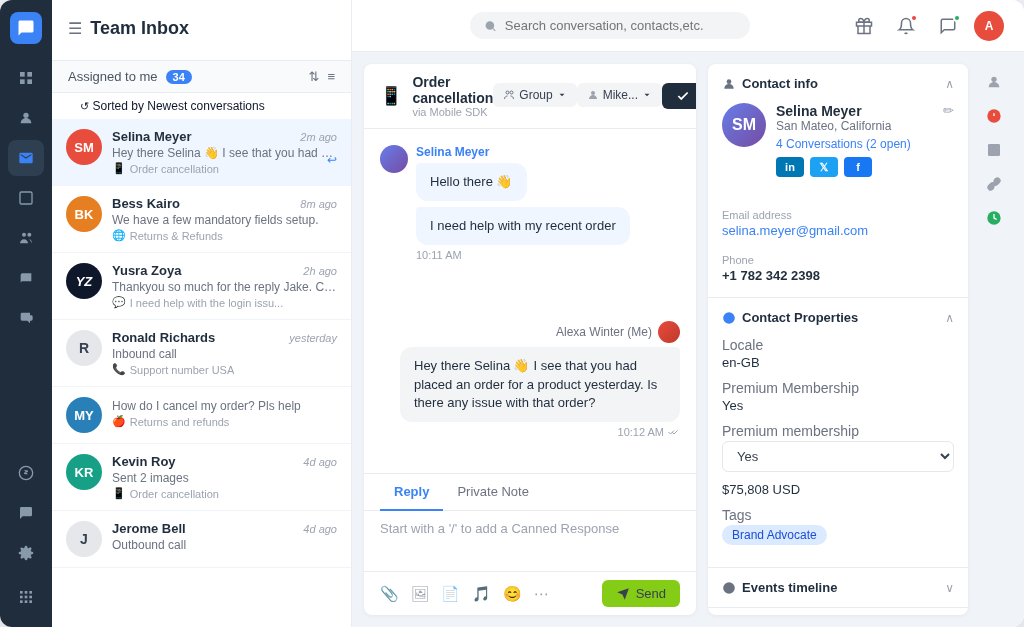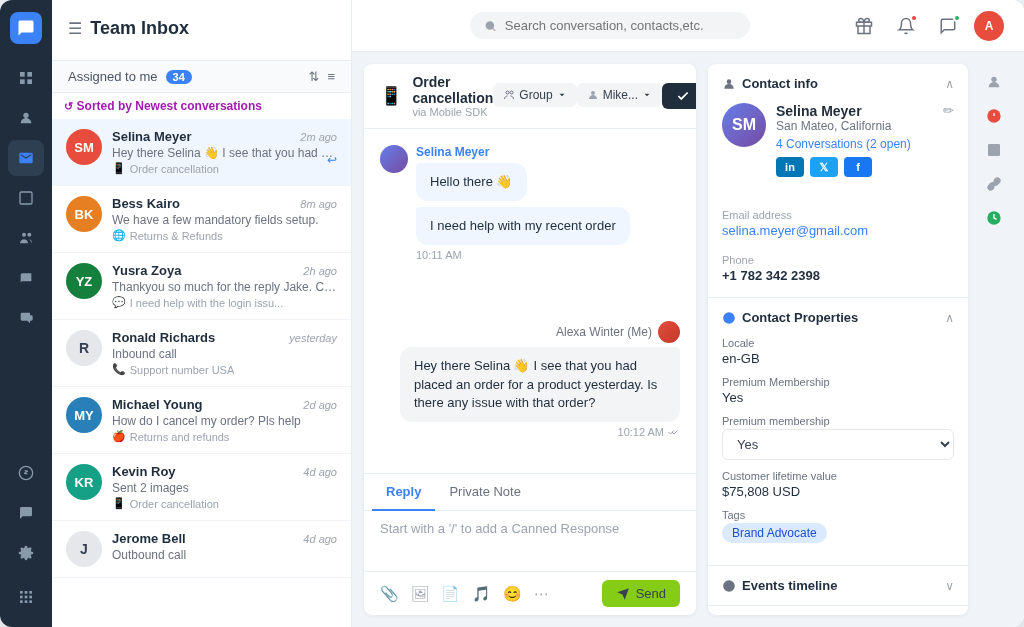--- a/index.html
+++ b/index.html
@@ -85,21 +85,21 @@
     }
     .filter-left { display: flex; align-items: center; gap: 8px; }
     .badge {
       background: #3b82f6;
       color: #fff;
       border-radius: 10px;
       padding: 1px 7px;
       font-size: 11px;
       font-weight: 600;
     }
-    .sort-label { font-size: 12px; color: #a21caf; padding: 6px 12px; font-weight: bold; }
+    .sort-label { font-size: 12px; color: #0f172a; padding: 6px 28px; }
 
     .conv-list { flex: 1; overflow-y: auto; }
     .conv-item {
       display: flex;
       padding: 10px 14px;
       cursor: pointer;
       border-bottom: 1px solid #f0f4f8;
       position: relative;
       gap: 10px;
     }
@@ -254,21 +254,21 @@
     .outgoing-name { font-size: 12px; color: #6b7280; }
     .outgoing-avatar { width: 24px; height: 24px; border-radius: 50%; background: #e74c3c; overflow: hidden; }
 
     
     .reply-area {
       border-top: 1px solid #e8edf2;
       padding: 0;
     }
     .reply-tabs {
       display: flex;
-      padding: 0 8px;
+      padding: 0 16px;
       border-bottom: 1px solid #e8edf2;
     }
     .reply-tab {
       padding: 10px 14px;
       font-size: 13px;
       color: #6b7280;
       cursor: pointer;
       border-bottom: 2px solid transparent;
       margin-bottom: -1px;
     }
@@ -340,21 +340,21 @@
     .social-fb { background: #1877f2; }
     .edit-icon { color: #9ca3af; cursor: pointer; font-size: 13px; }
 
     .info-field { padding: 8px 14px; }
     .info-label { font-size: 11px; color: #9ca3af; margin-bottom: 2px; }
     .info-value { font-size: 13px; color: #374151; }
     .info-value.link { color: #3b82f6; }
 
     .props-body { padding: 0 14px 12px; }
     .prop-row { margin-bottom: 10px; }
-    .prop-label { font-size: 11px; color: #6b7280; margin-bottom: 2px; }
+    .prop-label { font-size: 14px; color: #6b7280; margin-bottom: 2px; }
     .prop-value { font-size: 13px; font-weight: 500; color: #1f2d3d; }
     .prop-select {
       width: 100%;
       padding: 6px 10px;
       border: 1px solid #e5e7eb;
       border-radius: 6px;
       font-size: 13px;
       color: #374151;
       background: #fff;
       cursor: pointer;
@@ -537,21 +537,21 @@
           </div>
           <div class="conv-msg">We have a few mandatory fields setup.</div>
           <div class="conv-meta">
             <span class="conv-meta-icon">🌐</span>
             <span>Returns &amp; Refunds</span>
           </div>
         </div>
       </div>
 
       <div class="conv-item">
-        <div class="conv-avatar" style="background:#15803d;">YZ</div>
+        <div class="conv-avatar" style="background:#0f172a;font-style:italic;">YZ</div>
         <div class="conv-body">
           <div class="conv-top">
             <span class="conv-name">Yusra Zoya</span>
             <span class="conv-time">2h ago</span>
           </div>
           <div class="conv-msg">Thankyou so much for the reply Jake. Ca...</div>
           <div class="conv-meta">
             <span class="conv-meta-icon">💬</span>
             <span>I need help with the login issu...</span>
           </div>
@@ -569,24 +569,20 @@
           <div class="conv-meta">
             <span class="conv-meta-icon">📞</span>
             <span>Support number USA</span>
           </div>
         </div>
       </div>
 
       <div class="conv-item">
         <div class="conv-avatar" style="background:#2980b9;">MY</div>
         <div class="conv-body">
-          <div class="conv-top">
-            <span class="conv-name">Michael Young</span>
-            <span class="conv-time">2d ago</span>
-          </div>
           <div class="conv-msg">How do I cancel my order? Pls help</div>
           <div class="conv-meta">
             <span class="conv-meta-icon">🍎</span>
             <span>Returns and refunds</span>
           </div>
         </div>
       </div>
 
       <div class="conv-item">
         <div class="conv-avatar" style="background:#16a085;">KR</div>
@@ -824,21 +820,20 @@
               <div class="prop-value">Yes</div>
             </div>
             <div class="prop-row">
               <div class="prop-label">Premium membership</div>
               <select class="prop-select">
                 <option>Yes</option>
                 <option>No</option>
               </select>
             </div>
             <div class="prop-row">
-              <div class="prop-label">Customer lifetime value</div>
               <div class="prop-value">$75,808 USD</div>
             </div>
             <div class="prop-row">
               <div class="prop-label">Tags</div>
               <span class="tag-chip">Brand Advocate</span>
             </div>
           </div>
         </div>
 
         <div class="right-panel-section">

